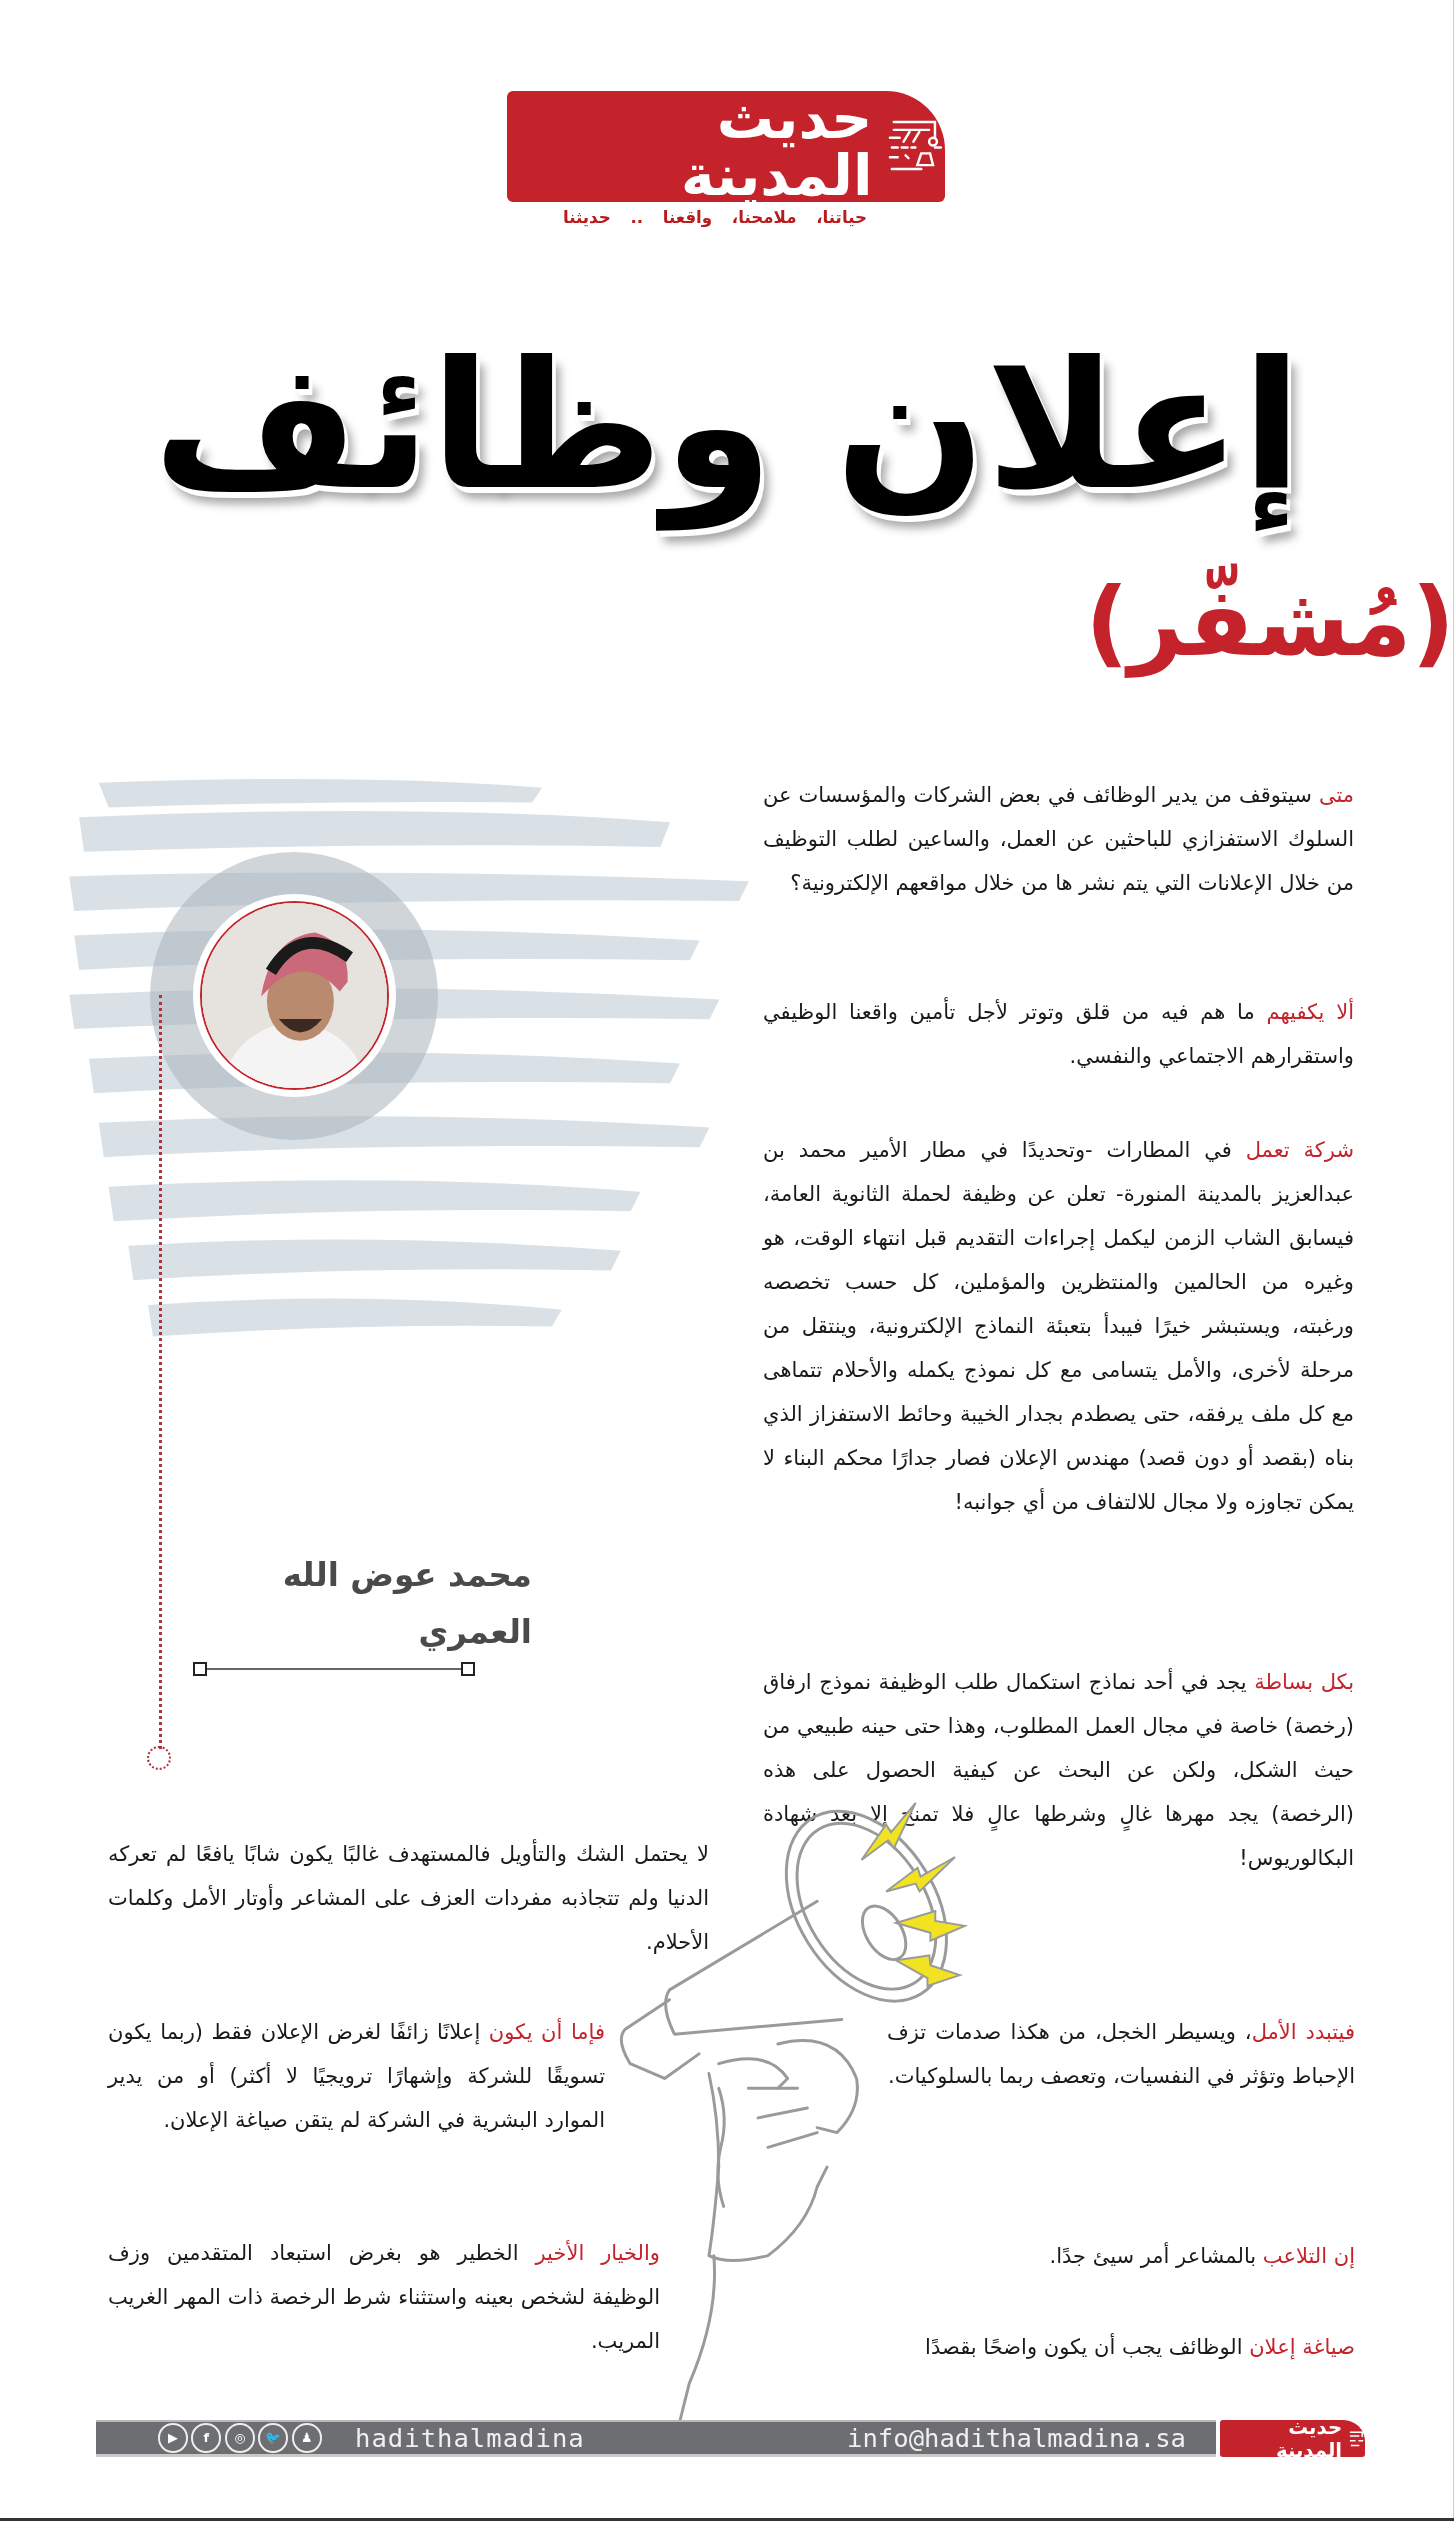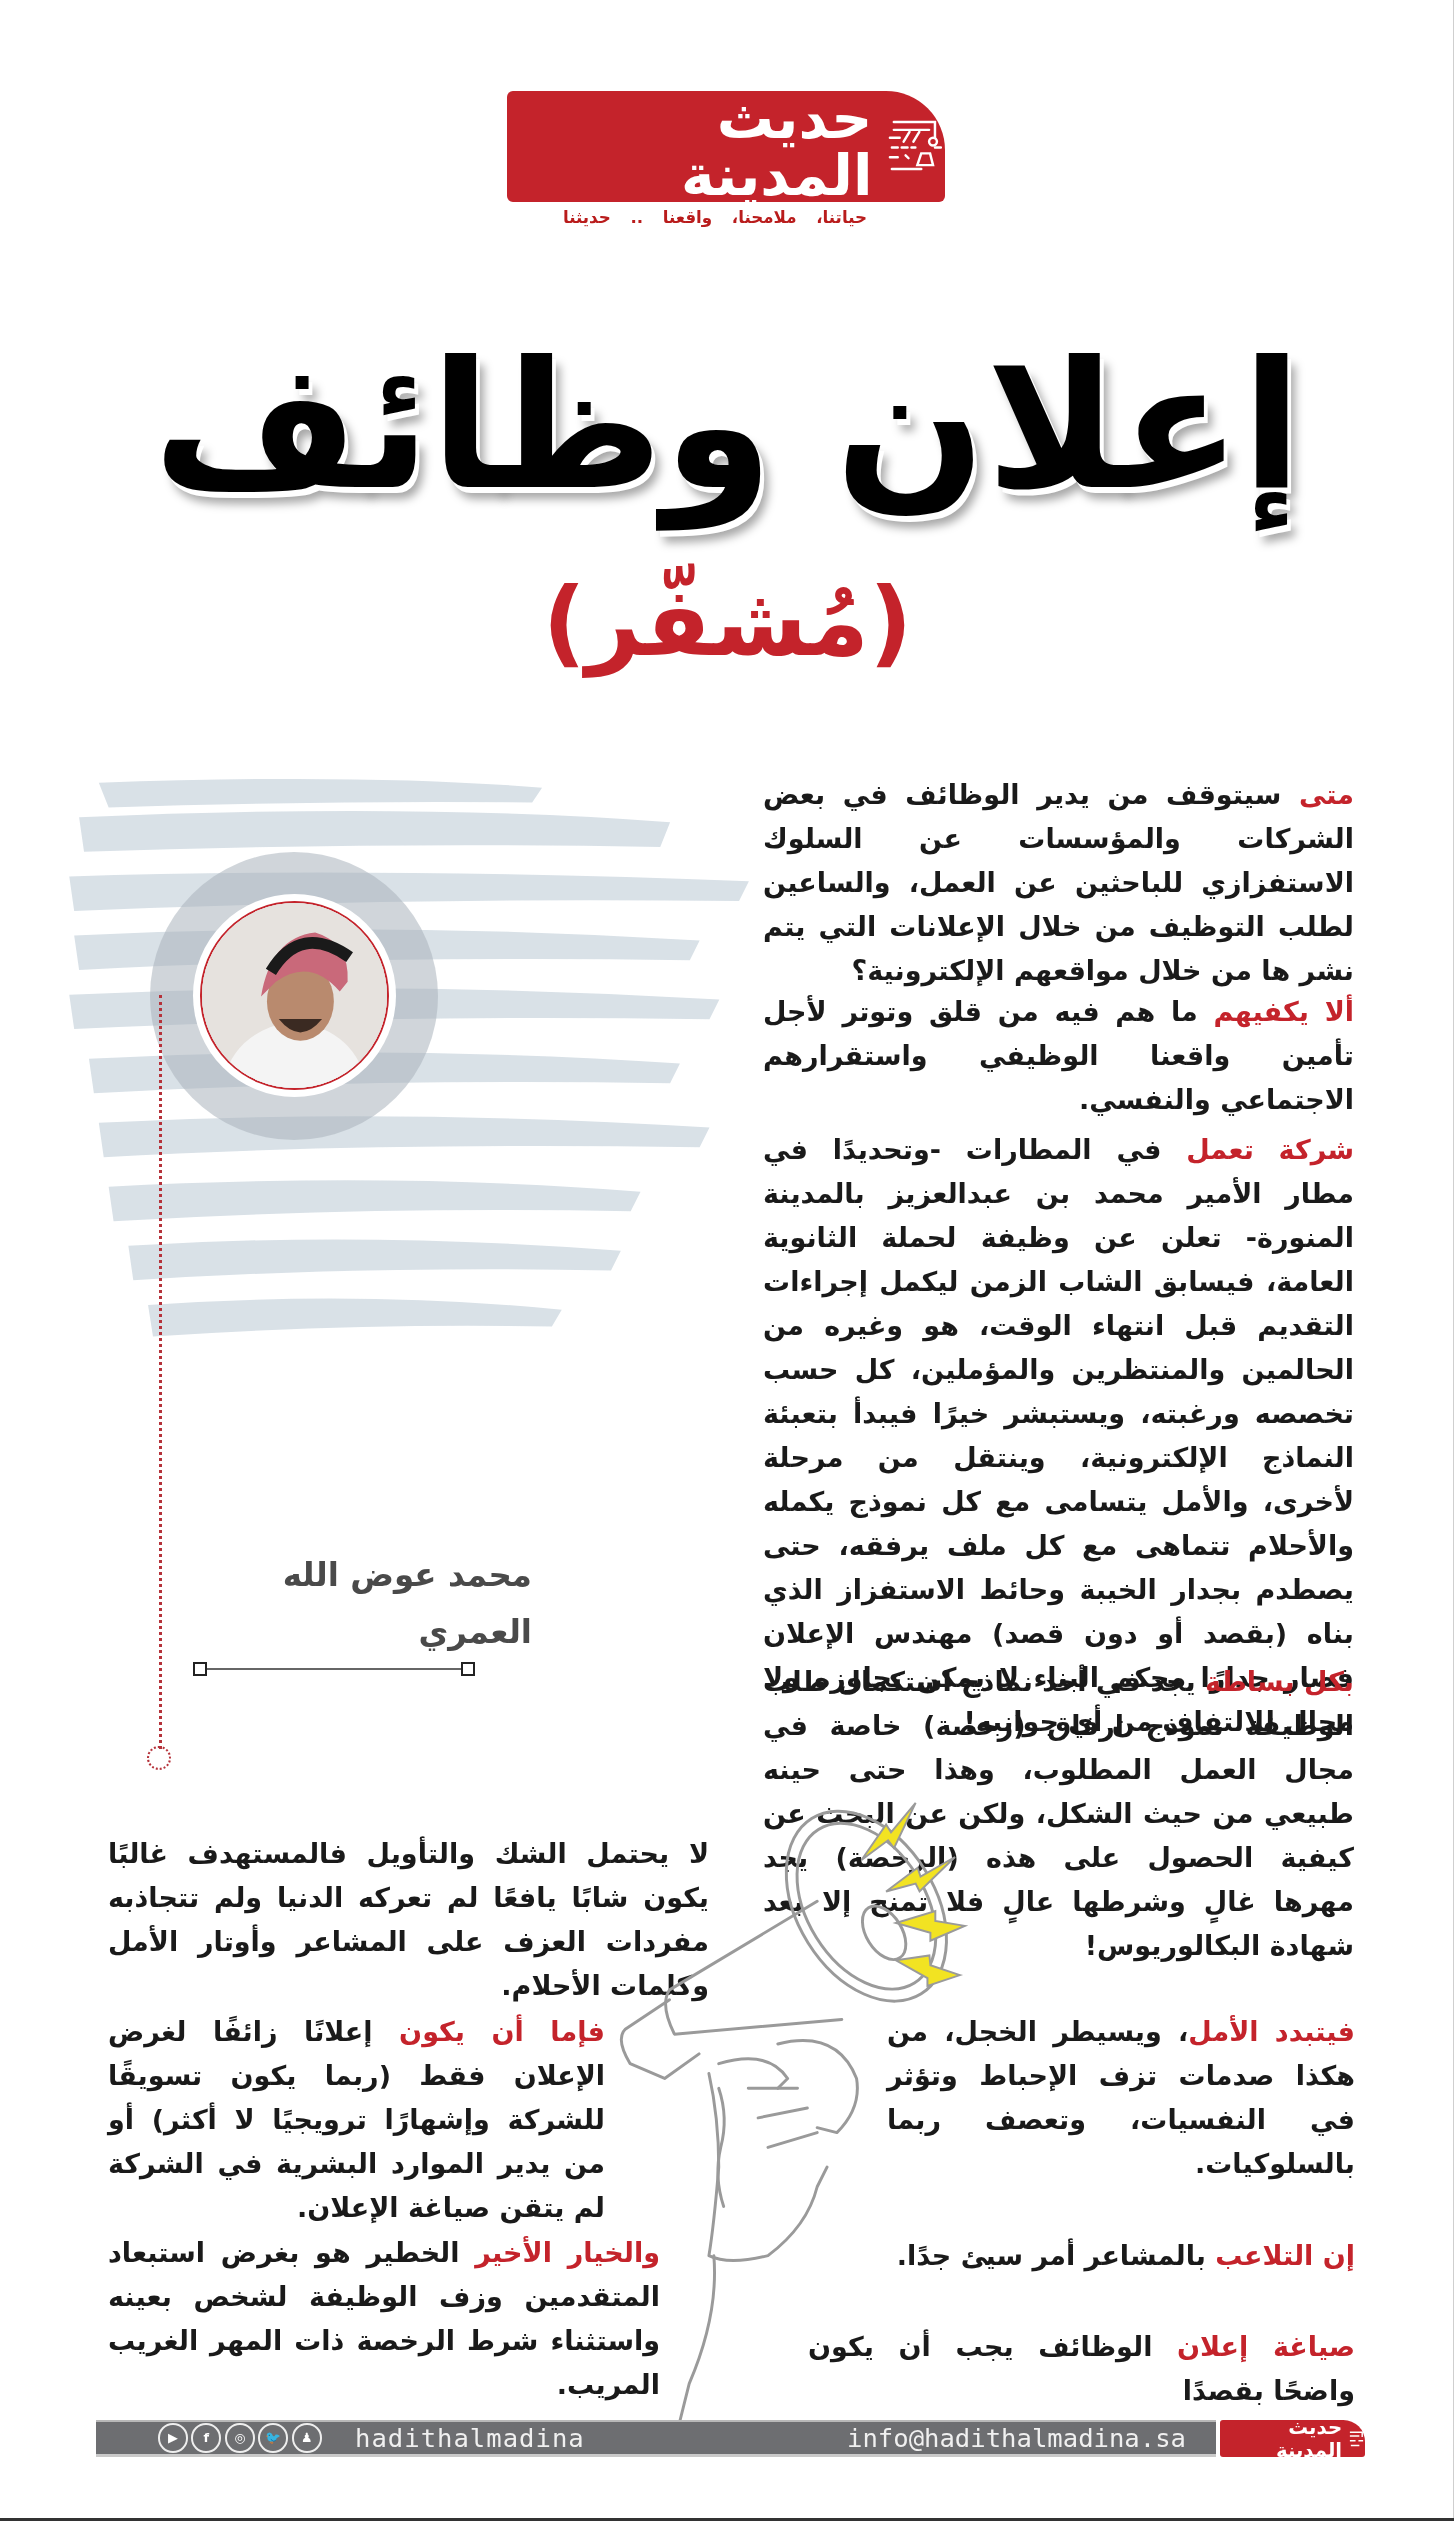--- a/index.html
+++ b/index.html
@@ -26,28 +26,28 @@
   }
 
   
   .title {
     position:absolute; left:0; top:325px; width:1455px; text-align:center;
     direction:rtl; font-family:"DejaVu Sans", sans-serif; font-weight:bold;
     font-size:177px; line-height:1.15; color:#000000;
     text-shadow: 3.9px 5.9px 0 #fff, 7.9px 11.8px 9.9px rgba(0,0,0,0.35);
   }
   .subtitle {
-    position:absolute; left:0; top:561px; width:1455px; text-align:center;
+    position:absolute; left:0; top:561px; width:1455px; text-align:right;
     direction:rtl; font-weight:bold; font-size:95px; color:#c4232b; line-height:1.3;
   }
 
   
   .para {
     position:absolute; direction:rtl; text-align:justify; text-align-last:right;
-    font-size:27px; line-height:44px; color:#1a1a1a;font-weight:bold;
+    font-size:21px; line-height:44px; color:#1a1a1a;
   }
   .lead { color:#c4232b; }
 
   
   .brush { position:absolute; left:69px; top:773px; width:690px; height:591px; }
   .photo-outer { position:absolute; left:150px; top:852px; width:288px; height:288px; border-radius:50%; background:rgba(170,178,188,0.55); }
   .photo-ring { position:absolute; left:193px; top:894px; width:203px; height:203px; border-radius:50%; background:#fff; }
   .photo {
     position:absolute; left:202px; top:903px; width:185px; height:185px; border-radius:50%;
     overflow:hidden; box-shadow:0 0 0 2px #c4232b;

